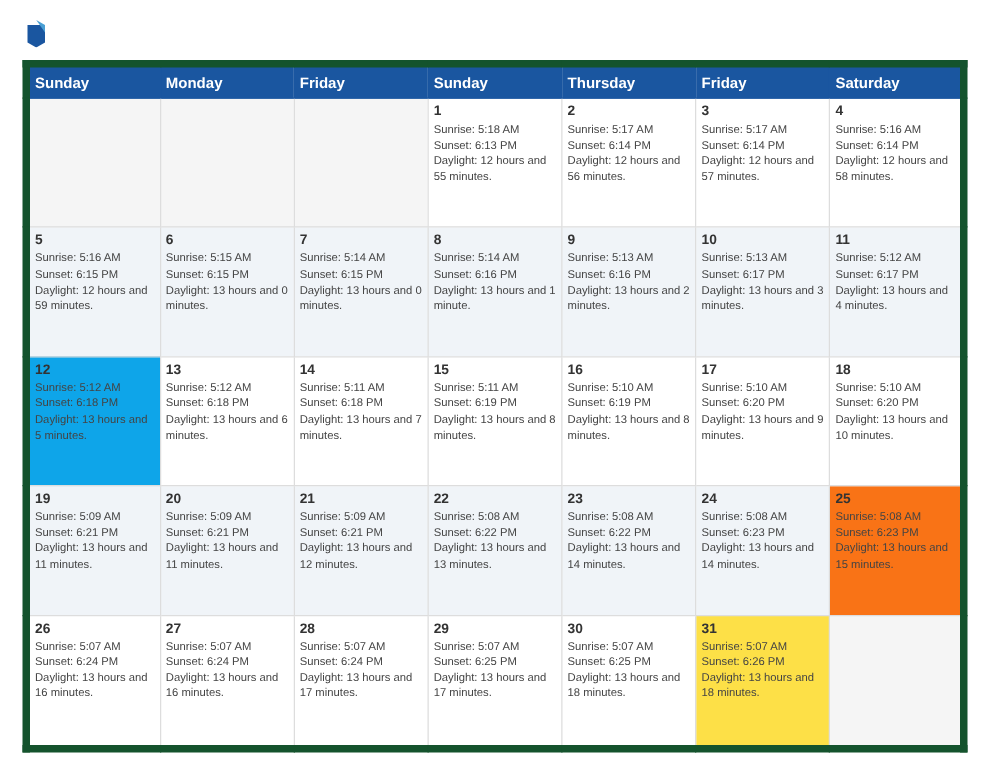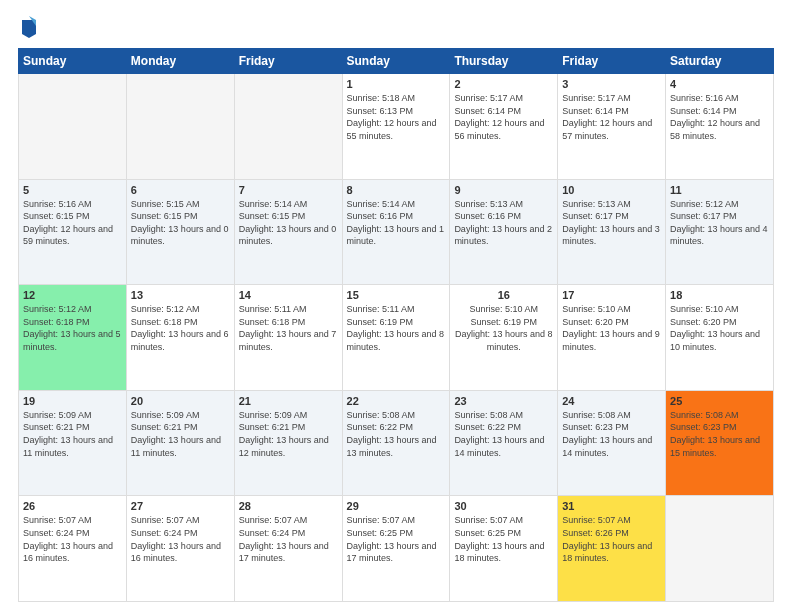--- a/index.html
+++ b/index.html
@@ -56,21 +56,21 @@
       font-weight: bold;
       color: #333;
       line-height: 1.1;
     }
     .location {
       font-size: 14px;
       color: #555;
     }
     .calendar {
       flex: 1;
-      border: 1px solid #14532d;
+      border: 6px solid #14532d;
       border-collapse: collapse;
       width: 100%;
       table-layout: fixed;
     }
     .calendar th {
       background: #1a56a0;
       color: #fff;
       font-size: 12px;
       font-weight: bold;
       padding: 5px 4px;
@@ -182,37 +182,37 @@
           <td style="background: rgb(240, 244, 248);">
             <span class="day-num">10</span>
             <div class="day-info">Sunrise: 5:13 AM<br>Sunset: 6:17 PM<br>Daylight: 13 hours and 3 minutes.</div>
           </td>
           <td style="background: rgb(240, 244, 248);">
             <span class="day-num">11</span>
             <div class="day-info">Sunrise: 5:12 AM<br>Sunset: 6:17 PM<br>Daylight: 13 hours and 4 minutes.</div>
           </td>
         </tr>
         <tr>
-          <td style="background: #86efac;">
+          <td style="background: #0ea5e9;">
             <span class="day-num">12</span>
             <div class="day-info">Sunrise: 5:12 AM<br>Sunset: 6:18 PM<br>Daylight: 13 hours and 5 minutes.</div>
           </td>
           <td style="background: rgb(255, 255, 255);">
             <span class="day-num">13</span>
             <div class="day-info">Sunrise: 5:12 AM<br>Sunset: 6:18 PM<br>Daylight: 13 hours and 6 minutes.</div>
           </td>
           <td style="background: rgb(255, 255, 255);">
             <span class="day-num">14</span>
             <div class="day-info">Sunrise: 5:11 AM<br>Sunset: 6:18 PM<br>Daylight: 13 hours and 7 minutes.</div>
           </td>
           <td style="background: rgb(255, 255, 255); border-radius: 17px;">
             <span class="day-num">15</span>
             <div class="day-info">Sunrise: 5:11 AM<br>Sunset: 6:19 PM<br>Daylight: 13 hours and 8 minutes.</div>
           </td>
-          <td style="background: rgb(255, 255, 255); text-align: center;">
+          <td style="background: rgb(255, 255, 255);">
             <span class="day-num">16</span>
             <div class="day-info">Sunrise: 5:10 AM<br>Sunset: 6:19 PM<br>Daylight: 13 hours and 8 minutes.</div>
           </td>
           <td style="background: rgb(255, 255, 255);">
             <span class="day-num">17</span>
             <div class="day-info">Sunrise: 5:10 AM<br>Sunset: 6:20 PM<br>Daylight: 13 hours and 9 minutes.</div>
           </td>
           <td style="background: rgb(255, 255, 255);">
             <span class="day-num">18</span>
             <div class="day-info">Sunrise: 5:10 AM<br>Sunset: 6:20 PM<br>Daylight: 13 hours and 10 minutes.</div>

